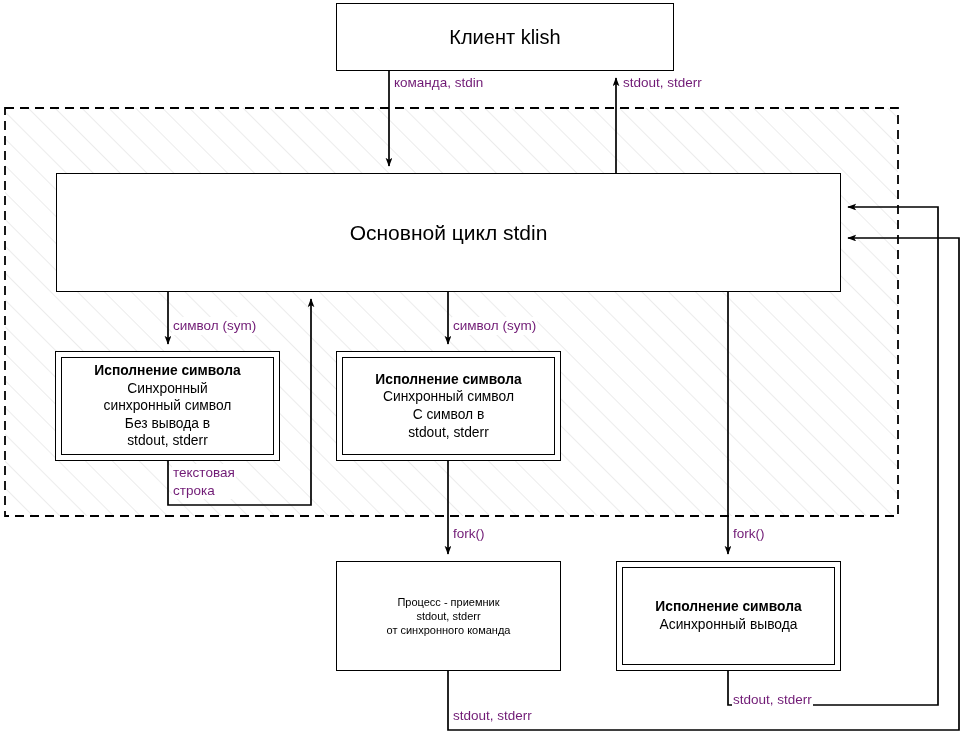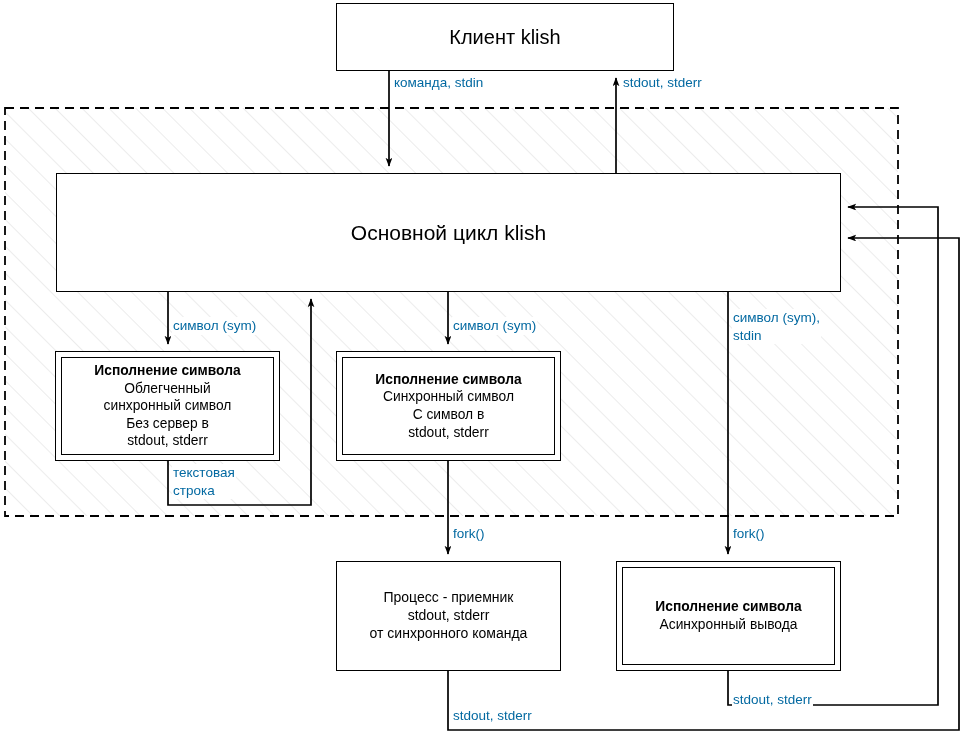--- a/index.html
+++ b/index.html
@@ -8,28 +8,28 @@
 
   svg.layer{position:absolute;left:0;top:0;width:965px;height:741px;}
 
   .node{position:absolute;box-sizing:border-box;background:#ffffff;border:1.6px solid #000;
         display:flex;align-items:center;justify-content:center;text-align:center;}
   .node .inner{position:absolute;left:5px;top:5px;right:5px;bottom:5px;border:1.6px solid #000;
         display:flex;align-items:center;justify-content:center;flex-direction:column;background:#fff;}
   .node .body{display:flex;flex-direction:column;align-items:center;justify-content:center;line-height:1.28;}
   .ttl{font-weight:bold;}
 
-  .edge-label{position:absolute;background:#ffffff;color:#0369a1;font-size:13.5px;line-height:1.3;
+  .edge-label{position:absolute;background:#ffffff;color:#701a75;font-size:13.5px;line-height:1.3;
         white-space:pre;padding:0 1px;}
 
   .client{left:336px;top:3px;width:338px;height:68px;font-size:20px;}
   .mainloop{left:56px;top:173px;width:785px;height:119px;font-size:21px;}
   .symL{left:55px;top:351px;width:225px;height:110px;font-size:13.8px;}
   .symM{left:336px;top:351px;width:225px;height:110px;font-size:13.8px;}
-  .procR{left:336px;top:561px;width:225px;height:110px;font-size:14px;}
+  .procR{left:336px;top:561px;width:225px;height:110px;font-size:11px;}
   .symA{left:616px;top:561px;width:225px;height:110px;font-size:13.8px;}
 
   .zone-label{position:absolute;left:17px;top:120px;font-size:13.5px;background:transparent;}
 </style>
 </head>
 <body>
 
 <div id="stage">
 
   <svg class="layer" viewBox="0 0 965 741">
@@ -68,30 +68,30 @@
       <path d="M728,671 L728,705 L938,705 L938,207 L848,207" marker-end="url(#ah)"></path>
     </g>
   </svg>
 
 
   <div class="node client">
     <span>Клиент klish</span>
   </div>
 
   <div class="node mainloop">
-    <span>Основной цикл klish</span>
+    <span>Основной цикл stdin</span>
   </div>
 
   <div class="node symL">
     <div class="inner">
       <div class="body">
         <span class="ttl">Исполнение символа</span>
-        <span>Облегченный</span>
+        <span>Синхронный</span>
         <span>синхронный символ</span>
-        <span>Без сервер в</span>
+        <span>Без вывода в</span>
         <span>stdout, stderr</span>
       </div>
     </div>
   </div>
 
   <div class="node symM">
     <div class="inner">
       <div class="body">
         <span class="ttl">Исполнение символа</span>
         <span>Синхронный символ</span>
@@ -115,22 +115,20 @@
         <span class="ttl">Исполнение символа</span>
         <span>Асинхронный вывода</span>
       </div>
     </div>
   </div>
 
   <div class="edge-label" style="left:393px;top:74px;">команда, stdin</div>
   <div class="edge-label" style="left:622px;top:74px;">stdout, stderr</div>
   <div class="edge-label" style="left:172px;top:317px;">символ (sym)</div>
   <div class="edge-label" style="left:452px;top:317px;">символ (sym)</div>
-  <div class="edge-label" style="left:732px;top:309px;">символ (sym),
-stdin</div>
   <div class="edge-label" style="left:172px;top:464px;">текстовая
 строка</div>
   <div class="edge-label" style="left:452px;top:525px;">fork()</div>
   <div class="edge-label" style="left:732px;top:525px;">fork()</div>
   <div class="edge-label" style="left:452px;top:707px;">stdout, stderr</div>
   <div class="edge-label" style="left:732px;top:691px;">stdout, stderr</div>
 
 </div>
 
 </body></html>

